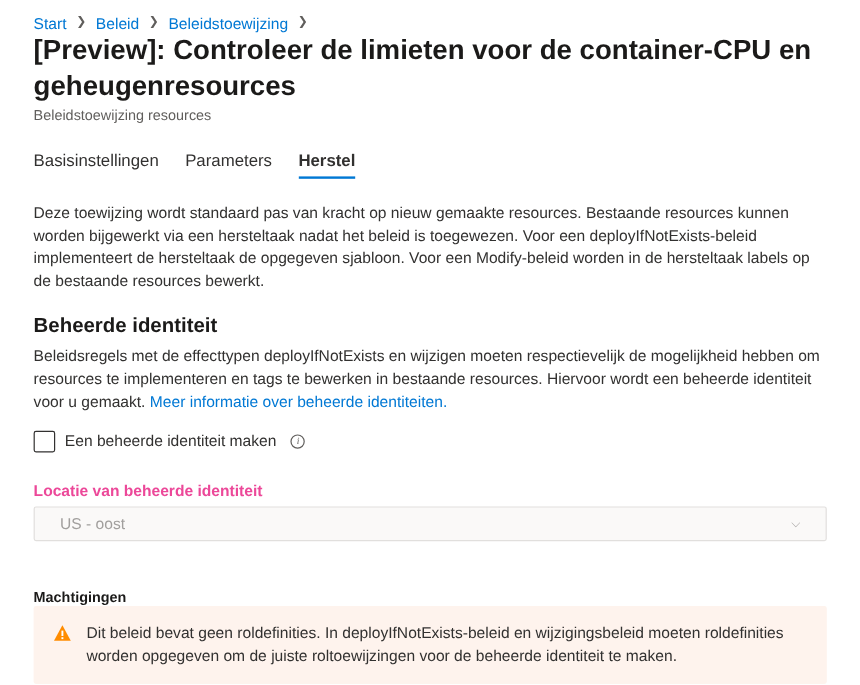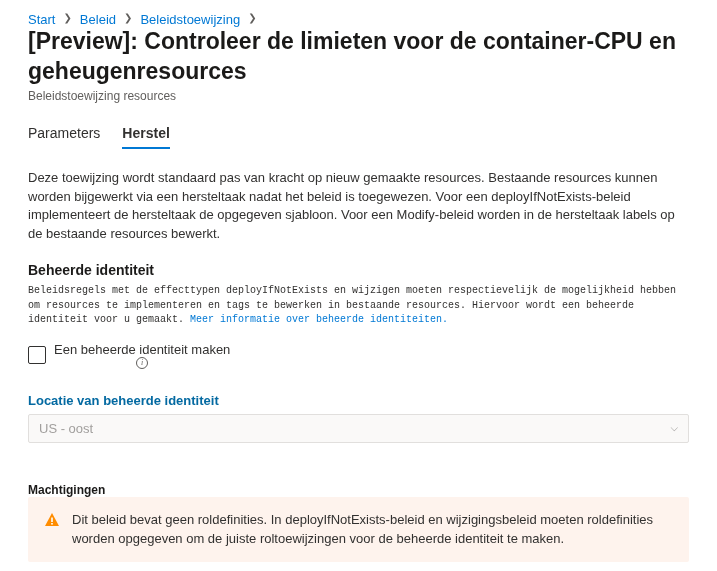--- a/index.html
+++ b/index.html
@@ -60,31 +60,30 @@
       font-weight: 600;
       border-bottom: 2px solid #0078d4;
     }
     .description {
       font-size: 13px;
       line-height: 1.45;
       color: #323130;
       margin-bottom: 18px;
     }
     .section-title {
-      font-size: 14px;
+      font-size: 17px;
       font-weight: 600;
       color: #1b1a19;
       margin-bottom: 6px;
     }
     .section-text {
-      font-size: 10px;
+      font-size: 13px;
       line-height: 1.45;
       color: #323130;
       margin-bottom: 14px;
-      font-family: Liberation Mono, monospace;
     }
     .link {
       color: #0078d4;
       text-decoration: none;
       cursor: pointer;
     }
     .checkbox-row {
       display: flex;
       align-items: center;
       gap: 8px;
@@ -97,48 +96,47 @@
       border-radius: 2px;
       cursor: pointer;
       background: #fff;
       flex-shrink: 0;
     }
     .checkbox-label {
       font-size: 13px;
       color: #323130;
       display: flex;
       align-items: center;
-      gap: 0;
-      flex-direction: column;
+      gap: 12px;
     }
     .info-icon {
       width: 12px;
       height: 12px;
       border: 1px solid #605e5c;
       border-radius: 50%;
       display: inline-flex;
       align-items: center;
       justify-content: center;
       font-size: 8px;
       color: #605e5c;
       font-style: italic;
       font-family: serif;
     }
     .field-label {
       font-size: 13px;
       font-weight: 600;
-      color: #0369a1;
+      color: #ec4899;
       margin-bottom: 6px;
     }
     .select-box {
       width: 100%;
       display: flex;
       justify-content: space-between;
       align-items: center;
-      padding: 6px 10px;
+      padding: 6px 21px;
       border: 1px solid #e1dfdd;
       background: #faf9f8;
       color: #a19f9d;
       font-size: 13px;
       border-radius: 2px;
       margin-bottom: 40px;
     }
     .select-box .chev-down {
       font-size: 10px;
       color: #a19f9d;
@@ -173,20 +171,21 @@
   <a>Beleid</a>
   <span class="chev">❯</span>
   <a>Beleidstoewijzing</a>
   <span class="chev">❯</span>
 </nav>
 
 <h1>[Preview]: Controleer de limieten voor de container-CPU en geheugenresources</h1>
 <div class="subtitle">Beleidstoewijzing resources</div>
 
 <div class="tabs">
+  <div class="tab">Basisinstellingen</div>
   <div class="tab">Parameters</div>
   <div class="tab active">Herstel</div>
 </div>
 
 <p class="description">Deze toewijzing wordt standaard pas van kracht op nieuw gemaakte resources. Bestaande resources kunnen worden bijgewerkt via een hersteltaak nadat het beleid is toegewezen. Voor een deployIfNotExists-beleid implementeert de hersteltaak de opgegeven sjabloon. Voor een Modify-beleid worden in de hersteltaak labels op de bestaande resources bewerkt.</p>
 
 <div class="section-title">Beheerde identiteit</div>
 <p class="section-text">
   <span>Beleidsregels met de effecttypen deployIfNotExists en wijzigen moeten respectievelijk de mogelijkheid hebben om resources te implementeren en tags te bewerken in bestaande resources. Hiervoor wordt een beheerde identiteit voor u gemaakt.</span>
   <a class="link">Meer informatie over beheerde identiteiten.</a>

